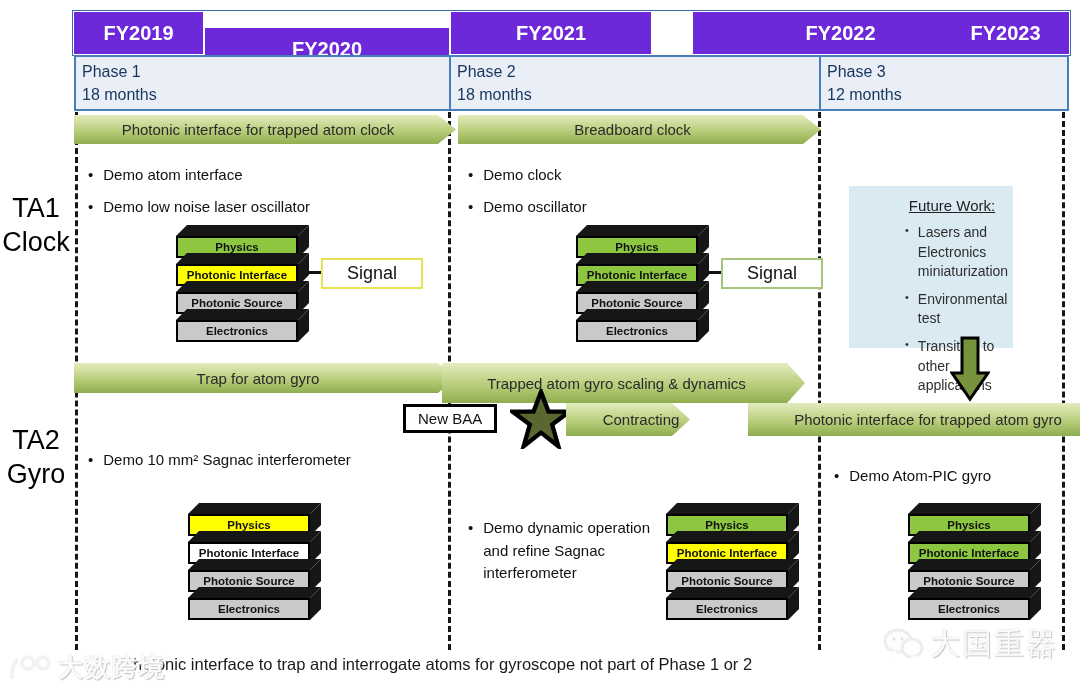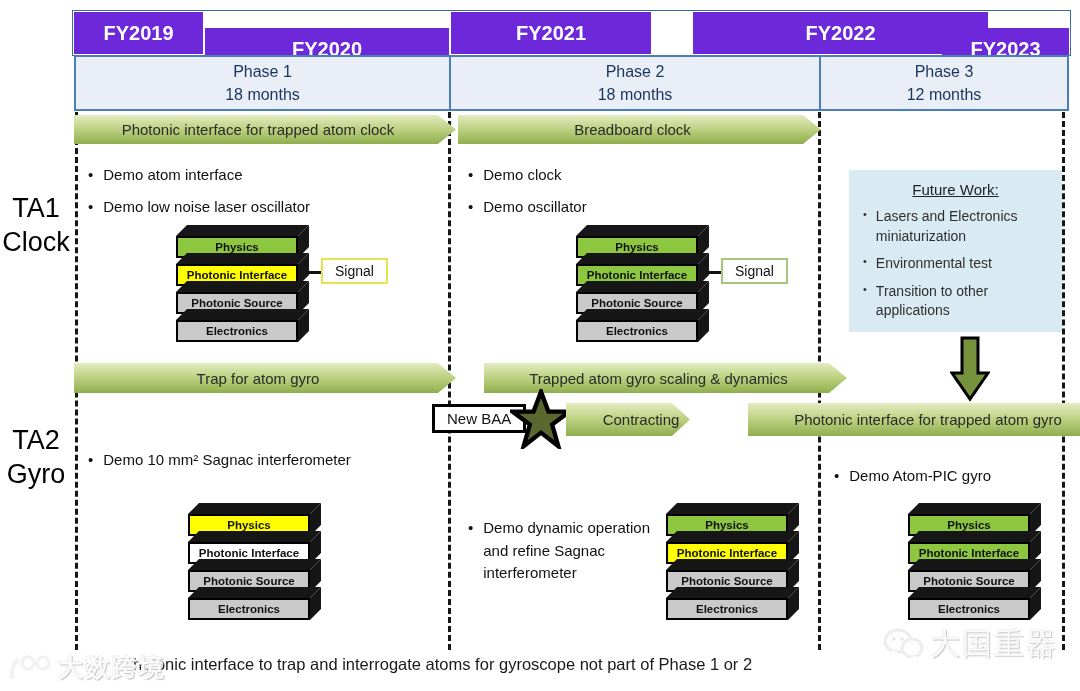--- a/index.html
+++ b/index.html
@@ -6,21 +6,21 @@
   html,body { background:#ffffff; }
   body { font-family:"Liberation Sans","DejaVu Sans",sans-serif; }
   .canvas { position:relative; width:1080px; height:691px; background:#fff; overflow:hidden; }
 
   
   .fy-row-frame { position:absolute; left:72px; top:10px; width:999px; height:46px; border:1px solid #3a6ba5; }
   .fy-cell { position:absolute; top:12px; height:42px; background:#6d28d9; color:#fff;
              font-size:20px; font-weight:bold; display:flex; align-items:center; justify-content:center; }
   .phase-cell { position:absolute; top:55px; height:56px; background:#e9eef7; border:2px solid #4a7ebb;
                 color:#17365d; font-size:16px; text-align:center; display:flex; flex-direction:column;
-                align-items:center; justify-content:center; line-height:1.45; }
+                align-items:flex-start; justify-content:center; line-height:1.45;padding-left:6px; }
 
   
   .vdash { position:absolute; top:112px; width:0; height:538px; border-left:3px dashed #161616; }
 
   
   .banner { position:absolute; background:linear-gradient(180deg,#e3ecc0 0%,#bcd080 50%,#8fae4e 100%);
             clip-path:polygon(0 0, calc(100% - 18px) 0, 100% 50%, calc(100% - 18px) 100%, 0 100%);
             display:flex; align-items:center; justify-content:center; color:#2a2a2a; font-size:15px;
             padding-right:14px; }
   .banner.small { font-size:15px; }
@@ -36,35 +36,35 @@
   .slab-top { position:absolute; left:0; bottom:100%; width:100%; height:11px; background:#161616;
               transform:skewX(-45deg); transform-origin:0 100%; }
   .slab-side { position:absolute; top:0; left:100%; width:11px; height:100%; background:#161616;
                transform:skewY(-45deg); transform-origin:0 0; }
   .face { position:absolute; inset:0; border:2px solid #000; display:flex; align-items:center;
           justify-content:center; font-size:11.5px; font-weight:bold; color:#111; white-space:nowrap; }
   .c-green { background:#8dc63f; } .c-yellow { background:#ffff00; }
   .c-gray { background:#c9c9c9; } .c-white { background:#ffffff; }
 
   
-  .signal { position:absolute; background:#fff; font-size:14px; color:#111; padding:3px 12px; }
+  .signal { position:absolute; background:#fff; font-size:18px; color:#111; padding:3px 24px; }
   .sig-yellow { border:2px solid #e5e351; }
   .sig-green  { border:2px solid #a8c57c; }
   .sig-line { position:absolute; height:3px; background:#111; }
 
   
-  .future-box { position:absolute; left:849px; top:170px; width:213px; height:162px; background:#daeaf3; color:#222; }
+  .future-box { position:absolute; left:849px; top:186px; width:164px; height:162px; background:#daeaf3; color:#222;padding-left:42px; }
   .future-title { text-align:center; font-size:15px; margin-top:11px; text-decoration:underline; }
   .future-list { margin:9px 8px 0 10px; }
   .fbullet { display:flex; font-size:14px; color:#2e2e2e; line-height:1.4; margin-bottom:8px; }
   .fbullet::before { content:"•"; margin:0 9px 0 4px; font-size:11px; }
 
   
   .new-baa { position:absolute; left:403px; top:404px; height:29px; background:#fff; border:3px solid #000;
-             display:flex; align-items:center; justify-content:center; font-size:15px; color:#111; padding:9px 12px;margin-left:29px; }
+             display:flex; align-items:center; justify-content:center; font-size:15px; color:#111; padding:9px 12px; }
   .star-wrap { position:absolute; left:510px; top:389px; width:62px; height:60px; }
   .down-arrow-wrap { position:absolute; left:950px; top:336px; width:40px; height:66px; }
 
   
   .footnote { position:absolute; left:122px; top:655px; font-size:16.5px; color:#1a1a1a; }
   .wm { position:absolute; color:#fbfbfb; text-shadow:1px 1px 1px #c4c4c4, -1px -1px 1px #efefef; z-index:9;
         display:flex; align-items:center; }
   .wm-left { left:6px; top:651px; font-size:25px; font-weight:bold; letter-spacing:2px; }
   .wm-right { left:882px; top:624px; font-size:30px; letter-spacing:2px; }
   .wm svg { margin-right:6px; }
@@ -72,21 +72,21 @@
 </head>
 <body>
 
 <div class="canvas">
 
   <div class="fy-row-frame"></div>
   <div class="fy-cell" style="left:74px;width:129px;">FY2019</div>
   <div class="fy-cell" style="left:205px;width:244px;margin-top:16px;">FY2020</div>
   <div class="fy-cell" style="left:451px;width:200px;">FY2021</div>
   <div class="fy-cell" style="left:693px;width:295px;">FY2022</div>
-  <div class="fy-cell" style="left:942px;width:127px;margin-top:16px;">FY2023</div>
+  <div class="fy-cell" style="left:942px;width:127px;">FY2023</div>
 
   <div class="phase-cell" style="left:74px;width:377px;">
     <span>Phase 1</span>
     <span>18 months</span>
   </div>
   <div class="phase-cell" style="left:449px;width:372px;">
     <span>Phase 2</span>
     <span>18 months</span>
   </div>
   <div class="phase-cell" style="left:819px;width:250px;">
@@ -172,21 +172,21 @@
     </div>
   </div>
 
   <div class="down-arrow-wrap">
     <svg width="40" height="66" viewBox="0 0 40 66">
       <polygon points="12,2 28,2 28,37 38,37 20,63 2,37 12,37" fill="#76923C" stroke="#000" stroke-width="3"></polygon>
     </svg>
   </div>
 
   <div class="banner" style="left:74px;top:363px;width:382px;height:30px;">Trap for atom gyro</div>
-  <div class="banner" style="left:484px;top:363px;width:363px;height:30px;">Trapped atom gyro scaling &amp; dynamics</div>
+  <div class="banner" style="left:442px;top:363px;width:363px;height:40px;">Trapped atom gyro scaling &amp; dynamics</div>
 
   <div class="new-baa">New BAA</div>
   <div class="star-wrap">
     <svg width="62" height="60" viewBox="0 0 100 96">
       <polygon points="50,4 62,36 96,36 68,57 78,92 50,70 22,92 32,57 4,36 38,36" fill="#5A682F" stroke="#000" stroke-width="7" stroke-linejoin="miter"></polygon>
     </svg>
   </div>
   <div class="banner small" style="left:566px;top:403px;width:124px;height:33px;padding-left:40px;">Contracting</div>
   <div class="banner" style="left:728px;top:403px;width:374px;height:33px;margin-left:20px;">Photonic interface for trapped atom gyro</div>
 

